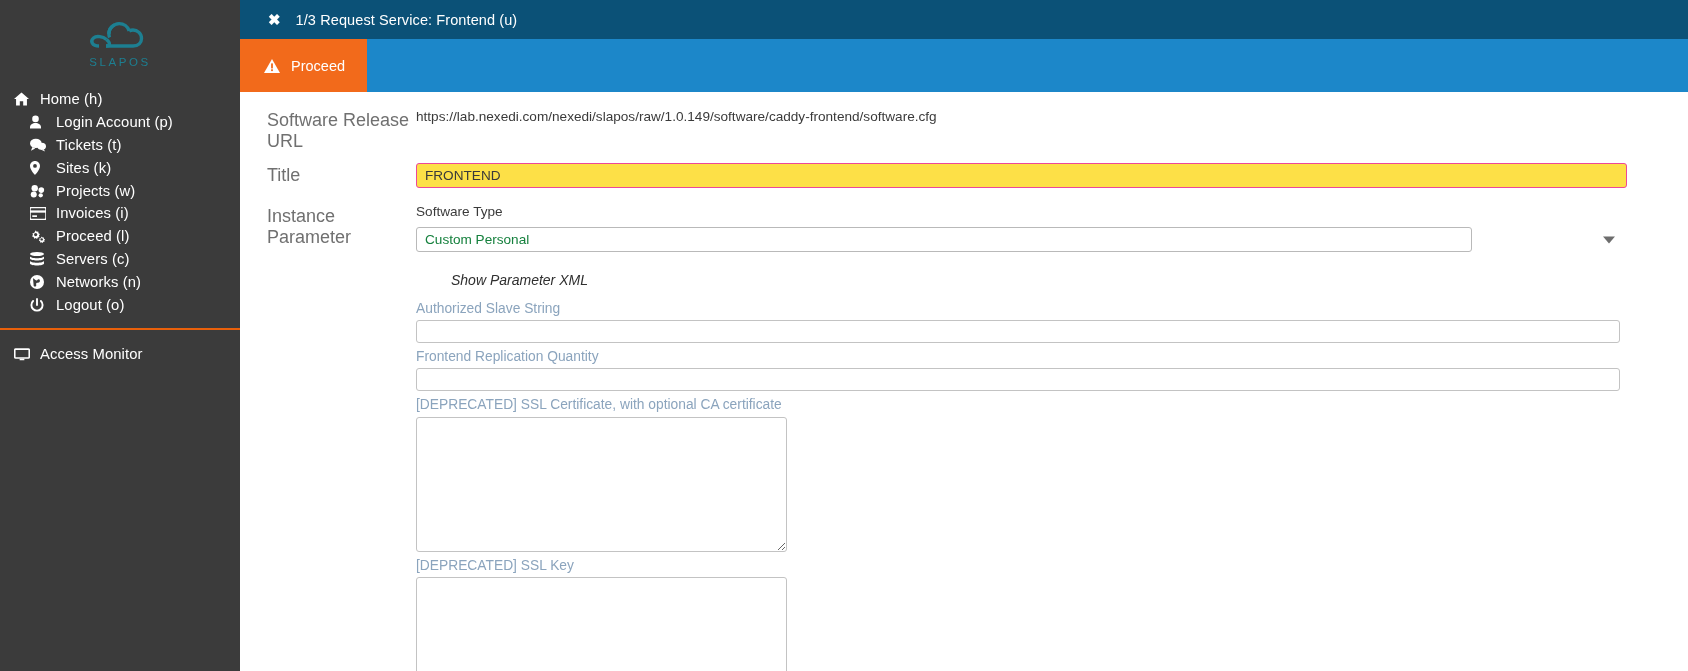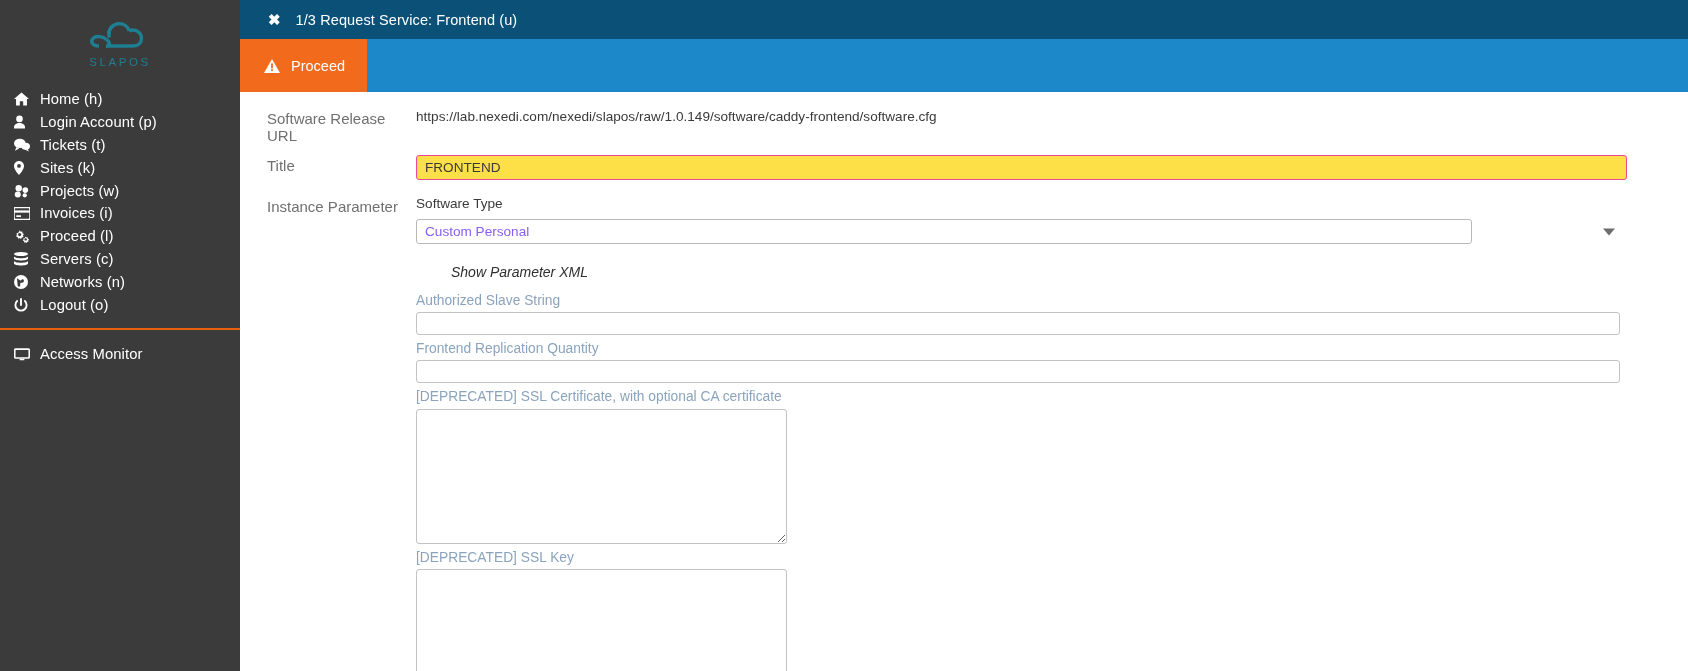--- a/index.html
+++ b/index.html
@@ -28,21 +28,21 @@
   .nav { margin-top: 10px; }
   .nav-item {
     display: flex; align-items: center;
     height: 22.8px;
     padding-left: 14px;
     color: #ffffff;
     font-size: 14.8px;
     text-decoration: none;
     cursor: pointer;
   }
-  .nav-item + .nav-item { margin-top: 0; }
+  .nav-item + .nav-item { margin-top: 0; margin-left: 16px; }
   .nav-ico {
     width: 26px; flex: 0 0 26px;
     display: flex; align-items: center; justify-content: flex-start;
     color: #ffffff;
   }
   .nav-ico svg { display: block; }
   .nav-label { white-space: nowrap; letter-spacing: .1px; }
   .nav-sep {
     height: 2px; background: #e8600b;
     margin: 12px 0 0 0;
@@ -84,21 +84,21 @@
   }
   .warn-ico { margin-right: 11px; display: flex; align-items: center; }
 
   
   .form { padding: 0; position: relative; }
   .frow { display: flex; align-items: flex-start; }
   .flabel {
     width: 176px; flex: 0 0 176px;
     padding-left: 27px;
     color: #707070;
-    font-size: 15px;
+    font-size: 18px;
     padding-top: 2px;
   }
   .fvalue { flex: 1 1 auto; padding-right: 31px; }
 
   .row-url { margin-top: 16px; }
   .url-text { font-size: 13.6px; color: #3a3a3a; padding-top: 1px; }
 
   .row-title { margin-top: 11px; }
   .txt-input {
     display: block;
@@ -119,21 +119,21 @@
     margin-bottom: 8px;
   }
   .sel-wrap { position: relative; width: 1211px; }
   .sel {
     display: block;
     width: 1056px; height: 25px;
     border: 1px solid #b9b9b9;
     border-radius: 3px;
     font-size: 13.6px;
     font-family: inherit;
-    color: #8b5cf6;
+    color: #15803d;
     padding: 0 8px;
     background: #fff;
     -webkit-appearance: none; appearance: none;
     outline: none;
   }
   .sel-arrow {
     position: absolute; right: 12px; top: 50%;
     transform: translateY(-50%);
     width: 0; height: 0;
     border-left: 6px solid transparent;

